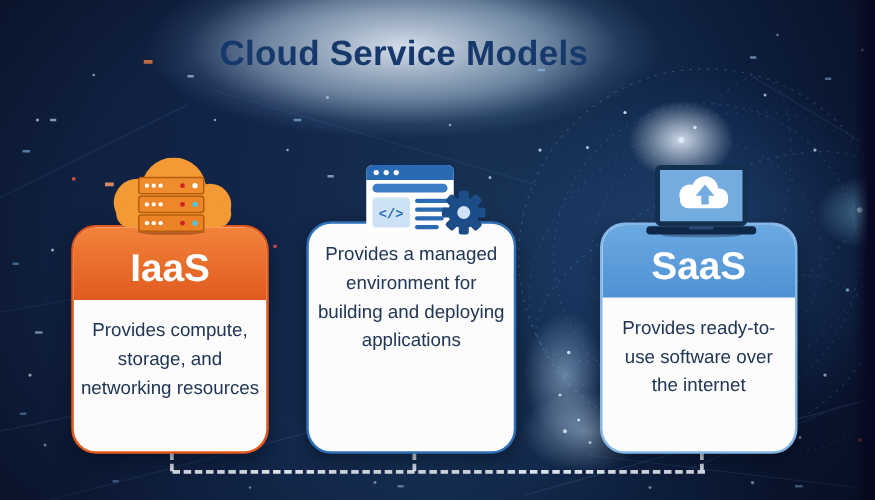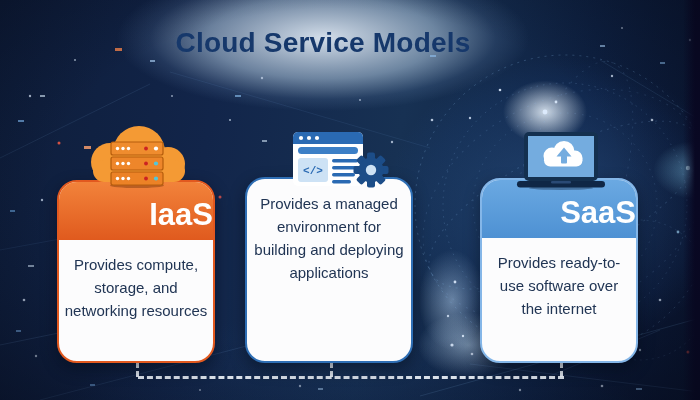--- a/index.html
+++ b/index.html
@@ -38,21 +38,21 @@
   }
 
   .card {
     position: absolute;
     border-radius: 20px;
     overflow: hidden;
     box-shadow: 0 6px 16px rgba(3,8,20,0.45);
     z-index: 2;
   }
   .card-header {
-    display: flex; align-items: center; justify-content: flex-end;
+    display: flex; align-items: center; justify-content: center;
     height: 58px; padding-top: 8px;
     color: #ffffff; font-weight: 700; font-size: 31px;
   }
   .card-body {
     font-size: 15px; line-height: 23px; color: #213554;
     text-align: center; padding-top: 13px;
     white-space: pre-line; height: 100%;
   }
   .card-iaas  { left: 57px;  top: 180px; width: 158px; height: 183px; border: 2px solid #e2591f; background: #fcfcfd; }
   .card-iaas .card-header { background: linear-gradient(180deg, #f2833b, #e05a1e); }

